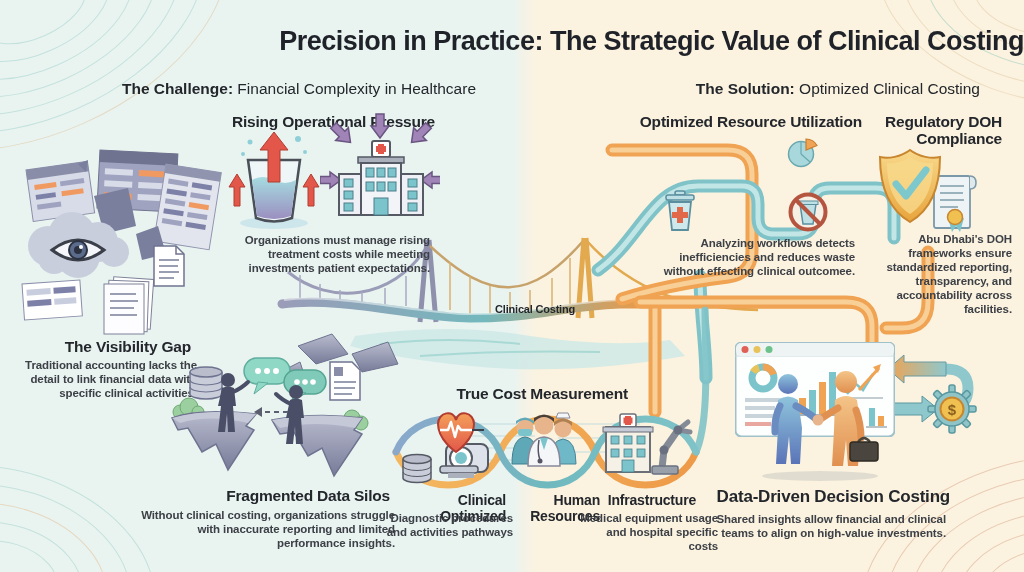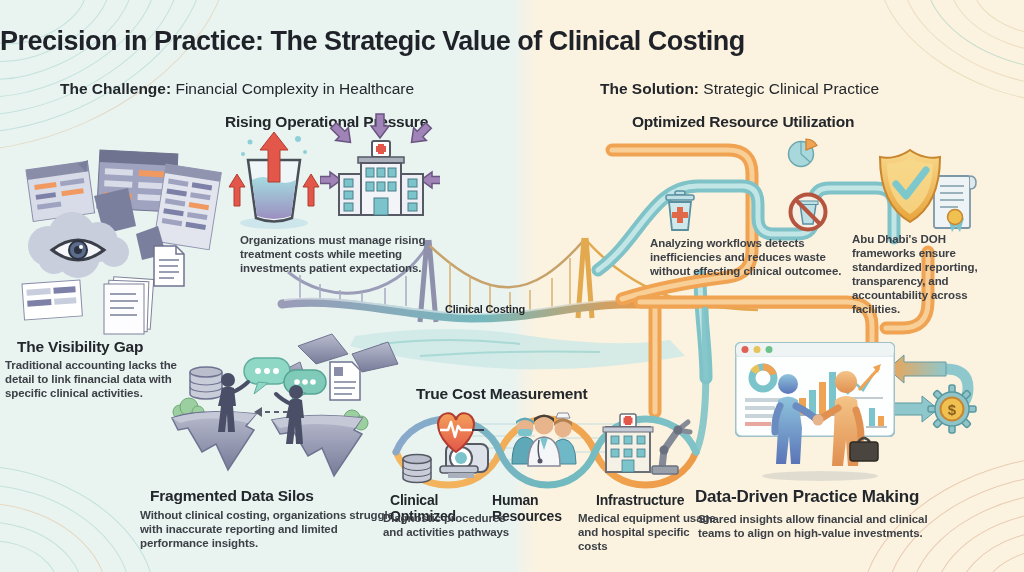--- a/index.html
+++ b/index.html
@@ -2,21 +2,21 @@
 <html><head>
 <meta charset="utf-8">
 <style>
   html,body { margin:0; padding:0; background:#555; }
   #canvas { position:relative; width:1024px; height:572px; overflow:hidden;
     font-family:"Liberation Sans",sans-serif;
     background:linear-gradient(90deg,#e9f4f1 0 50.2%,#f3f2e8 51%,#fbf3e0 52.5% 100%);
     margin:0 auto; }
   #canvas * { box-sizing:border-box; }
   .abs { position:absolute; }
-  .ctr { text-align:left; }
+  .ctr { text-align:right; }
   .main-title { font-size:27px; font-weight:700; color:#1f2228; letter-spacing:-0.5px; }
   .col-header { font-size:15.5px; color:#23262b; }
   .col-header b { font-weight:700; }
   .sec-title { font-weight:700; color:#23262b; font-size:15.5px; line-height:1.12; letter-spacing:-0.2px; }
   .node-label { font-weight:700; color:#23262b; font-size:14px; letter-spacing:-0.2px; }
   .caption { font-size:11.5px; font-weight:700; color:#3d4046; line-height:1.22; letter-spacing:-0.1px; }
   .big-title { font-size:17px; }
   svg { display:block; }
 </style>
 </head>
@@ -169,25 +169,25 @@
     </g>
 
     <g>
       <path d="M946,369 Q968,369 968,388 Q968,406 951,408" fill="none" stroke="#8fc8cc" stroke-width="11"></path>
       <polygon points="946,362 904,362 904,355 888,369 904,383 904,376 946,376" fill="url(#arrowLR)" stroke="#6a9aa0" stroke-width="1"></polygon>
       <polygon points="890,403 922,403 922,396 938,409 922,422 922,415 890,415" fill="#8fc8cc" stroke="#5a98a0" stroke-width="1"></polygon>
     </g>
   </svg>
 
   <div class="abs ctr main-title" style="left:0;top:26px;width:1024px">Precision in Practice: The Strategic Value of Clinical Costing</div>
-  <div class="abs ctr col-header" style="left:60px;top:80px;width:400px">
+  <div class="abs ctr col-header" style="left:76px;top:80px;width:400px">
     <b>The Challenge:</b><span> Financial Complexity in Healthcare</span>
   </div>
   <div class="abs ctr col-header" style="left:600px;top:80px;width:380px">
-    <b>The Solution:</b><span> Strategic Clinical Practice</span>
+    <b>The Solution:</b><span> Optimized Clinical Costing</span>
   </div>
 
   <div class="abs ctr sec-title" style="left:225px;top:113px;width:210px">Rising Operational Pressure</div>
 
   <svg class="abs" style="left:228px;top:130px" width="92" height="102" viewBox="0 0 92 102">
     <ellipse cx="46" cy="93" rx="34" ry="6" fill="#bfe0e8" opacity="0.7"></ellipse>
     <path d="M20,30 L28,88 Q46,95 64,88 L72,30 Z" fill="#eef6f8" stroke="#4a4f58" stroke-width="2.5"></path>
     <path d="M24,50 Q35,44 46,50 Q57,56 68,50 L63,86 Q46,92 29,86 Z" fill="url(#liquidGrad)"></path>
     <g fill="#e2574a" stroke="#b23c30" stroke-width="1">
       <polygon points="46,2 32,20 40,20 40,52 52,52 52,20 60,20"></polygon>
@@ -321,21 +321,21 @@
     </g>
     <g transform="translate(14,146) rotate(-4)">
       <rect width="58" height="36" fill="#fff" stroke="#8a8da8"></rect>
       <rect x="4" y="6" width="24" height="6" fill="#c9cede"></rect>
         <rect x="31" y="6" width="22" height="6" fill="#7d81a8"></rect>
       <rect x="4" y="17" width="24" height="6" fill="#7d81a8"></rect>
         <rect x="31" y="17" width="22" height="6" fill="#c9cede"></rect>
     </g>
   </svg>
 
-  <div class="abs ctr sec-title" style="left:17px;top:338px;width:160px">The Visibility Gap</div>
+  <div class="abs ctr sec-title" style="left:31px;top:338px;width:160px">The Visibility Gap</div>
   <div class="abs ctr caption" style="left:5px;top:358px;width:192px">Traditional accounting lacks the detail to link financial data with specific clinical activities.</div>
 
   <svg class="abs" style="left:158px;top:356px" width="235" height="130" viewBox="0 0 235 130">
     <g transform="translate(32,10)">
       <path d="M0,6 L0,28 A16,5 0 0 0 32,28 L32,6" fill="#c9cdda" stroke="#6f7390" stroke-width="1.5"></path>
       <ellipse cx="16" cy="6" rx="16" ry="5" fill="#b9bdcc" stroke="#6f7390" stroke-width="1.5"></ellipse>
       <path d="M0,14 A16,5 0 0 0 32,14 M0,21 A16,5 0 0 0 32,21" fill="none" stroke="#6f7390" stroke-width="1.2"></path>
     </g>
     <g>
       <rect x="86" y="2" width="46" height="26" rx="13" fill="#8fd8c6" stroke="#5fae9e" stroke-width="1.5"></rect>
@@ -498,20 +498,21 @@
 
   <svg class="abs" style="left:786px;top:190px" width="44" height="44" viewBox="0 0 44 44">
     <circle cx="22" cy="22" r="17.5" fill="#f8efe4" stroke="#b5543f" stroke-width="4"></circle>
     <path d="M14,14 L17,34 H27 L30,14 Z" fill="#bfe0e4" stroke="#5a8fa0" stroke-width="1.5"></path>
     <rect x="12" y="11" width="20" height="3.5" fill="#bfe0e4" stroke="#5a8fa0" stroke-width="1"></rect>
     <line x1="10" y1="10" x2="34" y2="34" stroke="#b5543f" stroke-width="4"></line>
   </svg>
 
   <div class="abs ctr caption" style="left:650px;top:236px;width:205px">Analyzing workflows detects inefficiencies and reduces waste without effecting clinical outcomee.</div>
 
+  <div class="abs ctr sec-title" style="left:862px;top:113px;width:140px">Regulatory DOH Compliance</div>
 
   <svg class="abs" style="left:876px;top:148px" width="104" height="86" viewBox="0 0 104 86">
     <g transform="translate(58,26)">
       <rect x="0" y="2" width="36" height="52" rx="2" fill="#eef4f6" stroke="#7a98a8" stroke-width="1.8"></rect>
       <path d="M36,2 q6,0 6,7 q0,6 -6,6" fill="#dfe9ec" stroke="#7a98a8" stroke-width="1.5"></path>
       <g stroke="#9ab2bc" stroke-width="2">
           <path d="M6,12 H30 M6,19 H29 M6,26 H30 M6,33 H24"></path>
         </g>
       <polygon points="14,44 18,58 22,52 26,58 30,44" fill="#7cc4cc"></polygon>
       <circle cx="21" cy="43" r="7.5" fill="#f0c050" stroke="#c8862f" stroke-width="1.5"></circle>
@@ -612,16 +613,16 @@
         </g>
       <g transform="rotate(315 27 27)">
           <rect x="24" y="3" width="6" height="9" rx="2"></rect>
         </g>
       <circle cx="27" cy="27" r="17"></circle>
     </g>
     <circle cx="27" cy="27" r="11.5" fill="#f0c050" stroke="#c8862f" stroke-width="2"></circle>
     <text x="27" y="32.5" text-anchor="middle" font-size="15" font-weight="bold" fill="#8a5f1f" font-family="Liberation Sans, sans-serif">$</text>
   </svg>
 
-  <div class="abs ctr sec-title big-title" style="left:695px;top:487px;width:255px">Data-Driven Practice Making</div>
+  <div class="abs ctr sec-title big-title" style="left:695px;top:487px;width:255px">Data-Driven Decision Costing</div>
   <div class="abs ctr caption" style="left:698px;top:512px;width:248px">Shared insights allow financial and clinical teams to align on high-value investments.</div>
 
 </div>
 
 </body></html>

